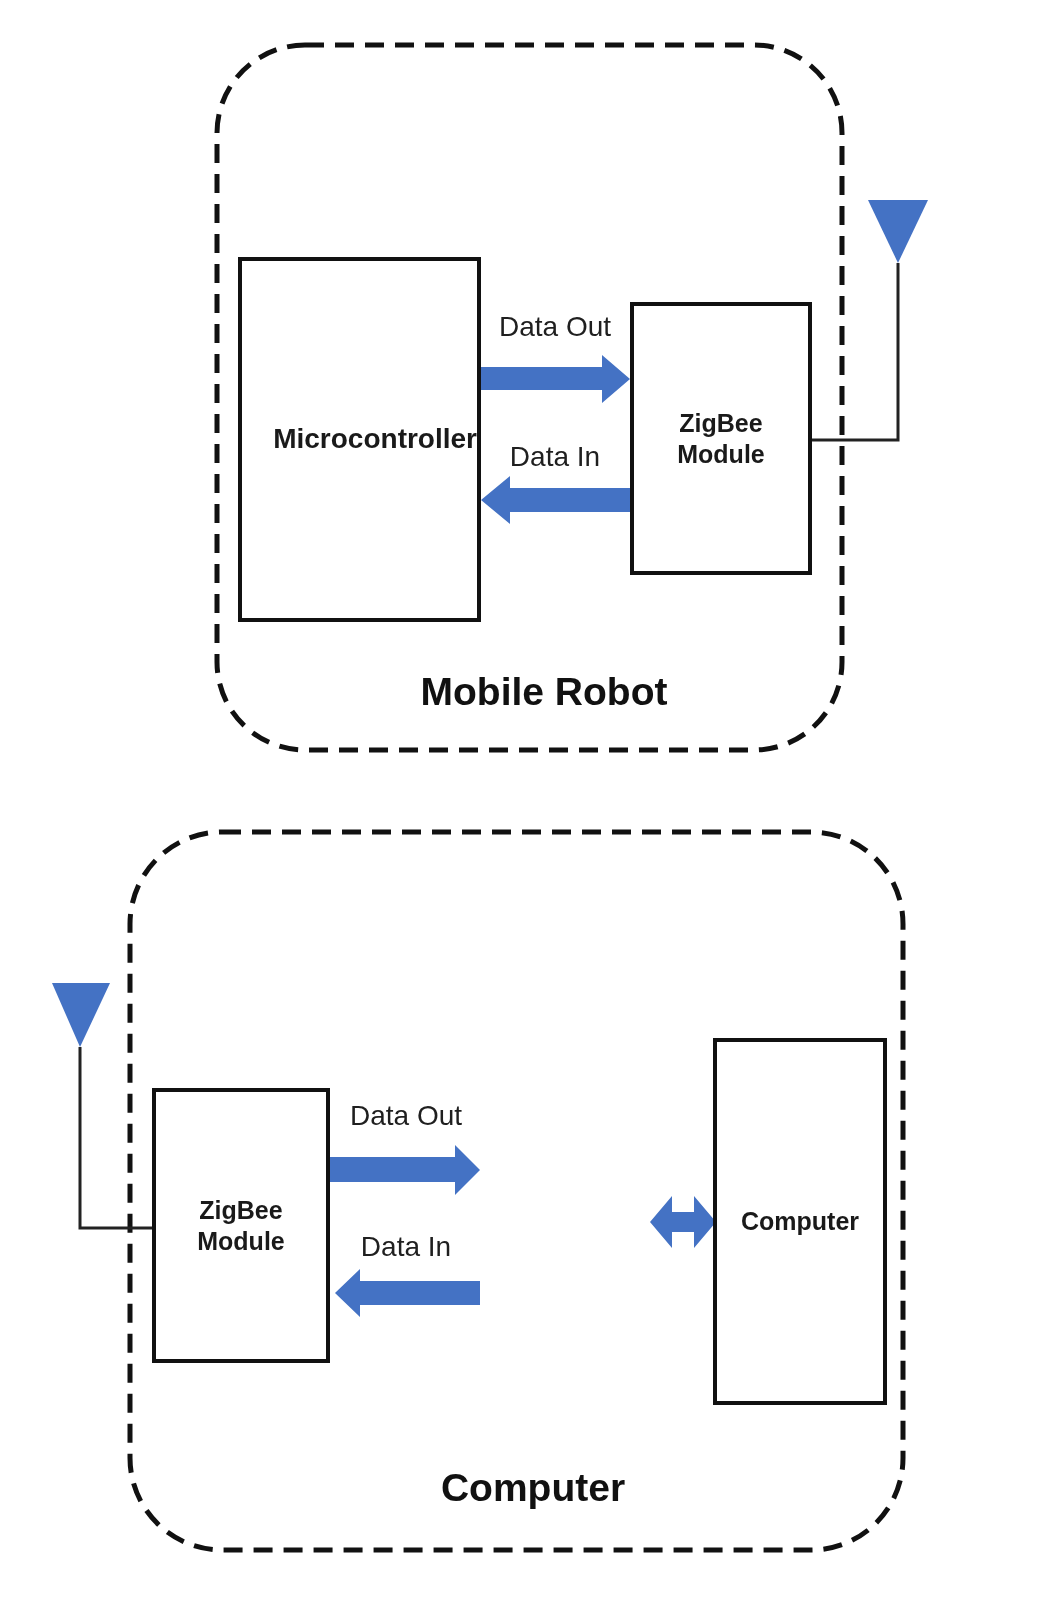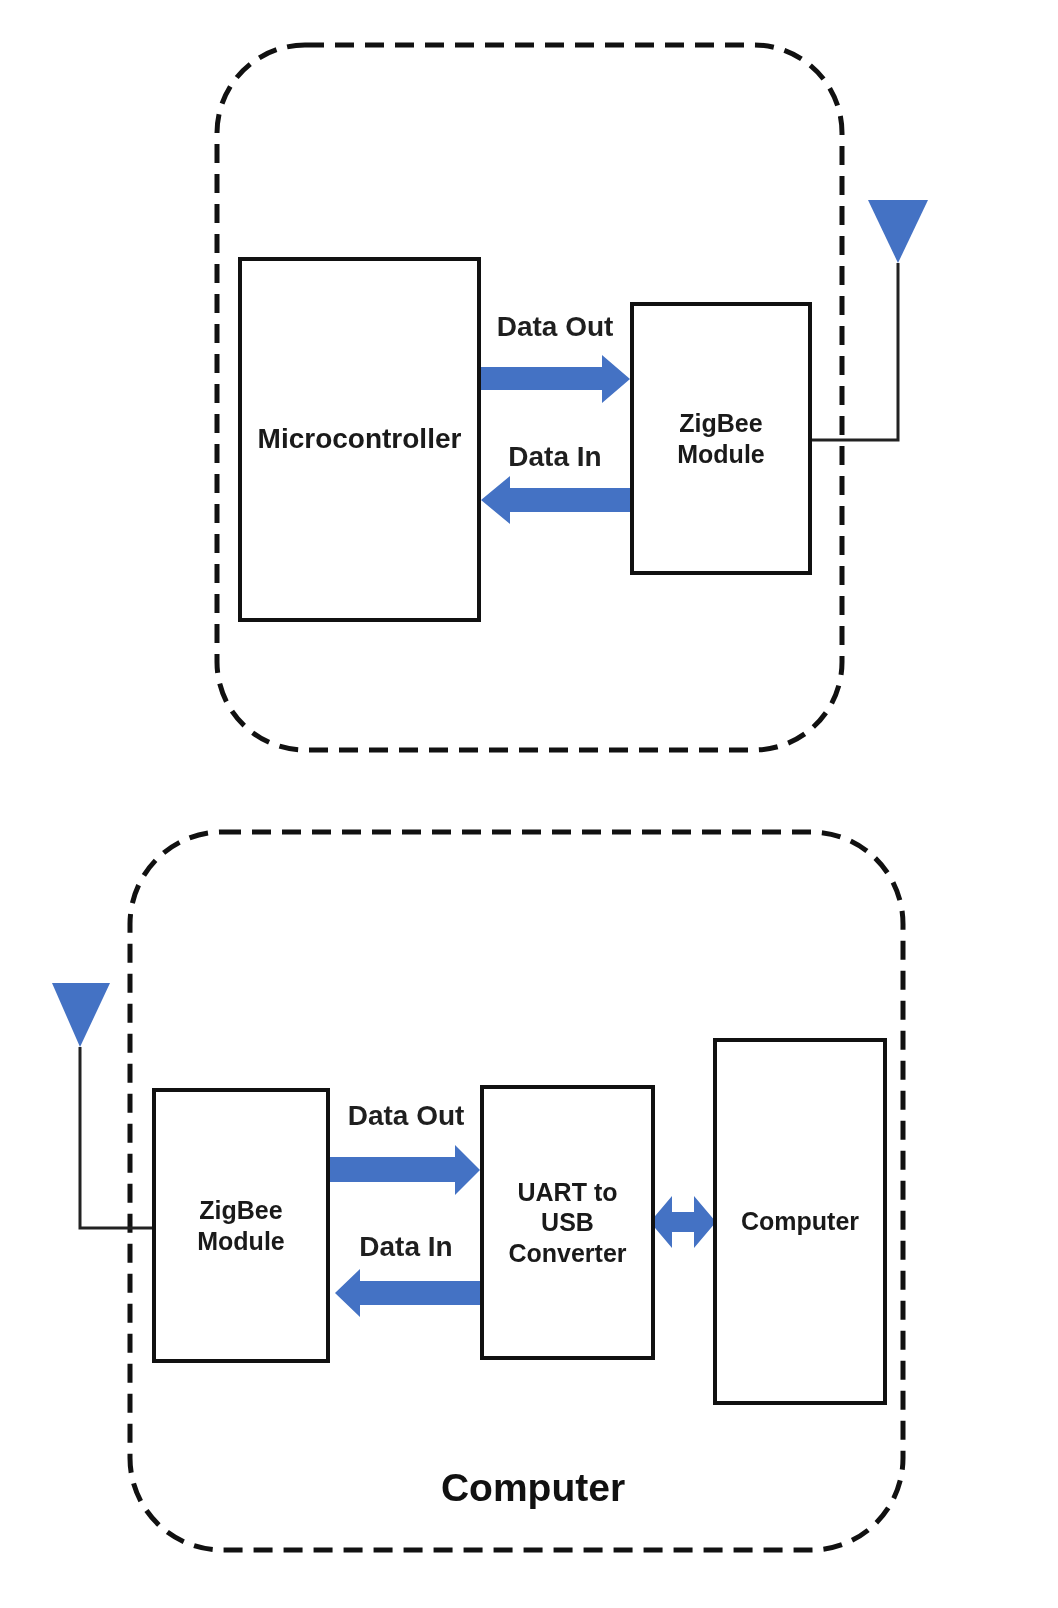--- a/index.html
+++ b/index.html
@@ -29,21 +29,21 @@
   .block-label{
     font-weight:700;
     font-size:25px;
     color:#1a1a1a;
     white-space:pre-line;
     line-height:1.22;
   }
   .flow-label{
     position:absolute;
     transform:translate(-50%,-50%);
-    font-weight:700;
+    font-weight:400;
     font-size:28px;
     color:#1f1f1f;
     white-space:nowrap;
   }
   .group-title{
     position:absolute;
     transform:translate(-50%,-50%);
     font-weight:700;
     font-size:39px;
     color:#111111;
@@ -84,44 +84,40 @@
 
     <polygon class="arrow" points="630,488 510,488 510,476 481,500 510,524 510,512 630,512"></polygon>
 
     <polygon class="arrow" points="330,1157 455,1157 455,1145 480,1170 455,1195 455,1182 330,1182"></polygon>
 
     <polygon class="arrow" points="480,1281 360,1281 360,1269 335,1293 360,1317 360,1305 480,1305"></polygon>
 
     <polygon class="arrow" points="650,1222 672,1196 672,1212 694,1212 694,1196 716,1222 694,1248 694,1232 672,1232 672,1248"></polygon>
   </svg>
 
-  <div class="block" style="left:238px;top:257px;width:243px;height:365px;">
+  <div class="block" style="left:238px;top:257px;width:243px;height:365px;justify-content:flex-end;">
     <span class="block-label" style="font-size:28px;">Microcontroller</span>
   </div>
 
   <div class="block" style="left:630px;top:302px;width:182px;height:273px;">
     <span class="block-label">ZigBee
 Module</span>
   </div>
 
   <div class="flow-label" style="left:555px;top:327px;">Data Out</div>
 
   <div class="flow-label" style="left:555px;top:457px;">Data In</div>
 
+  <div class="group-title" style="left:544px;top:692px;">Mobile Robot</div>
 
   <div class="block" style="left:152px;top:1088px;width:178px;height:275px;">
     <span class="block-label">ZigBee
 Module</span>
   </div>
 
-  <div class="block" style="left:480px;top:1085px;width:175px;height:275px;">
-    <span class="block-label">UART to
-USB
-Converter</span>
-  </div>
 
   <div class="block" style="left:713px;top:1038px;width:174px;height:367px;">
     <span class="block-label">Computer</span>
   </div>
 
   <div class="flow-label" style="left:406px;top:1116px;">Data Out</div>
 
   <div class="flow-label" style="left:406px;top:1247px;">Data In</div>
 
   <div class="group-title" style="left:533px;top:1488px;">Computer</div>

